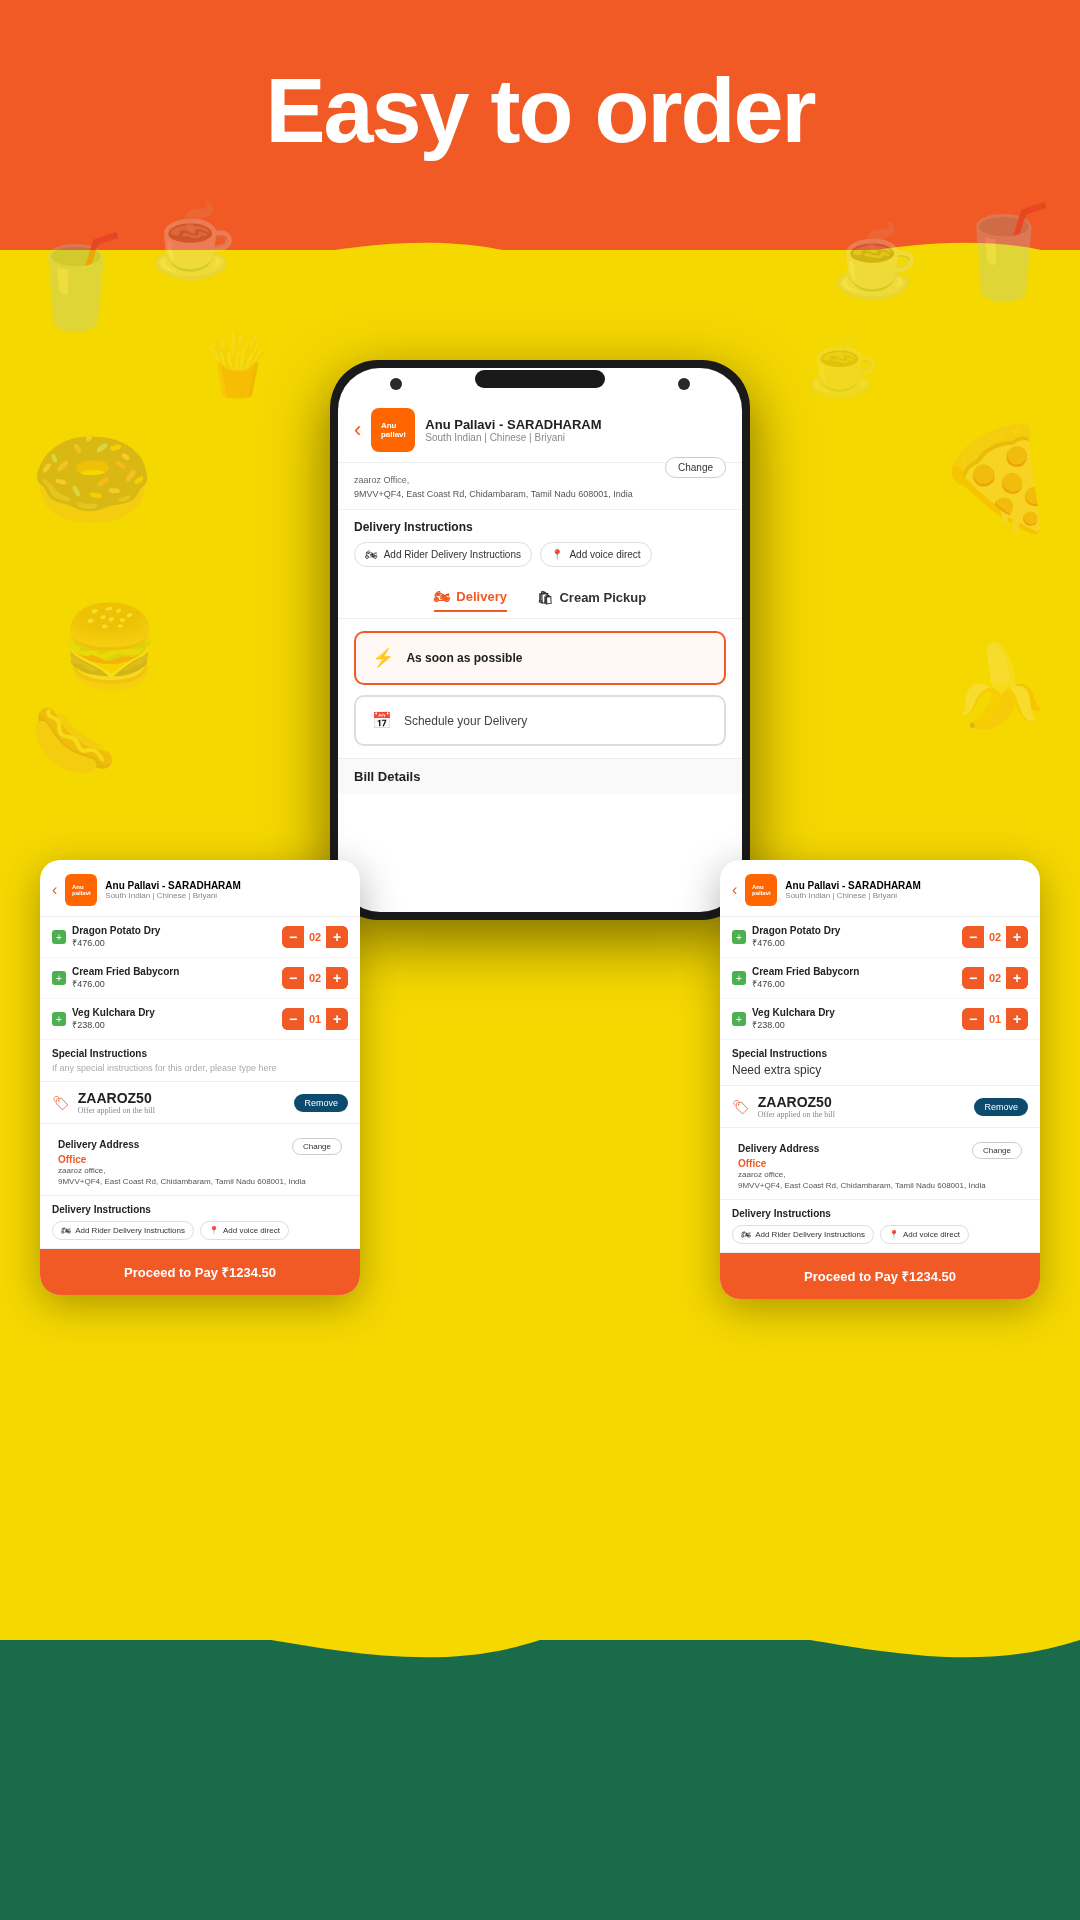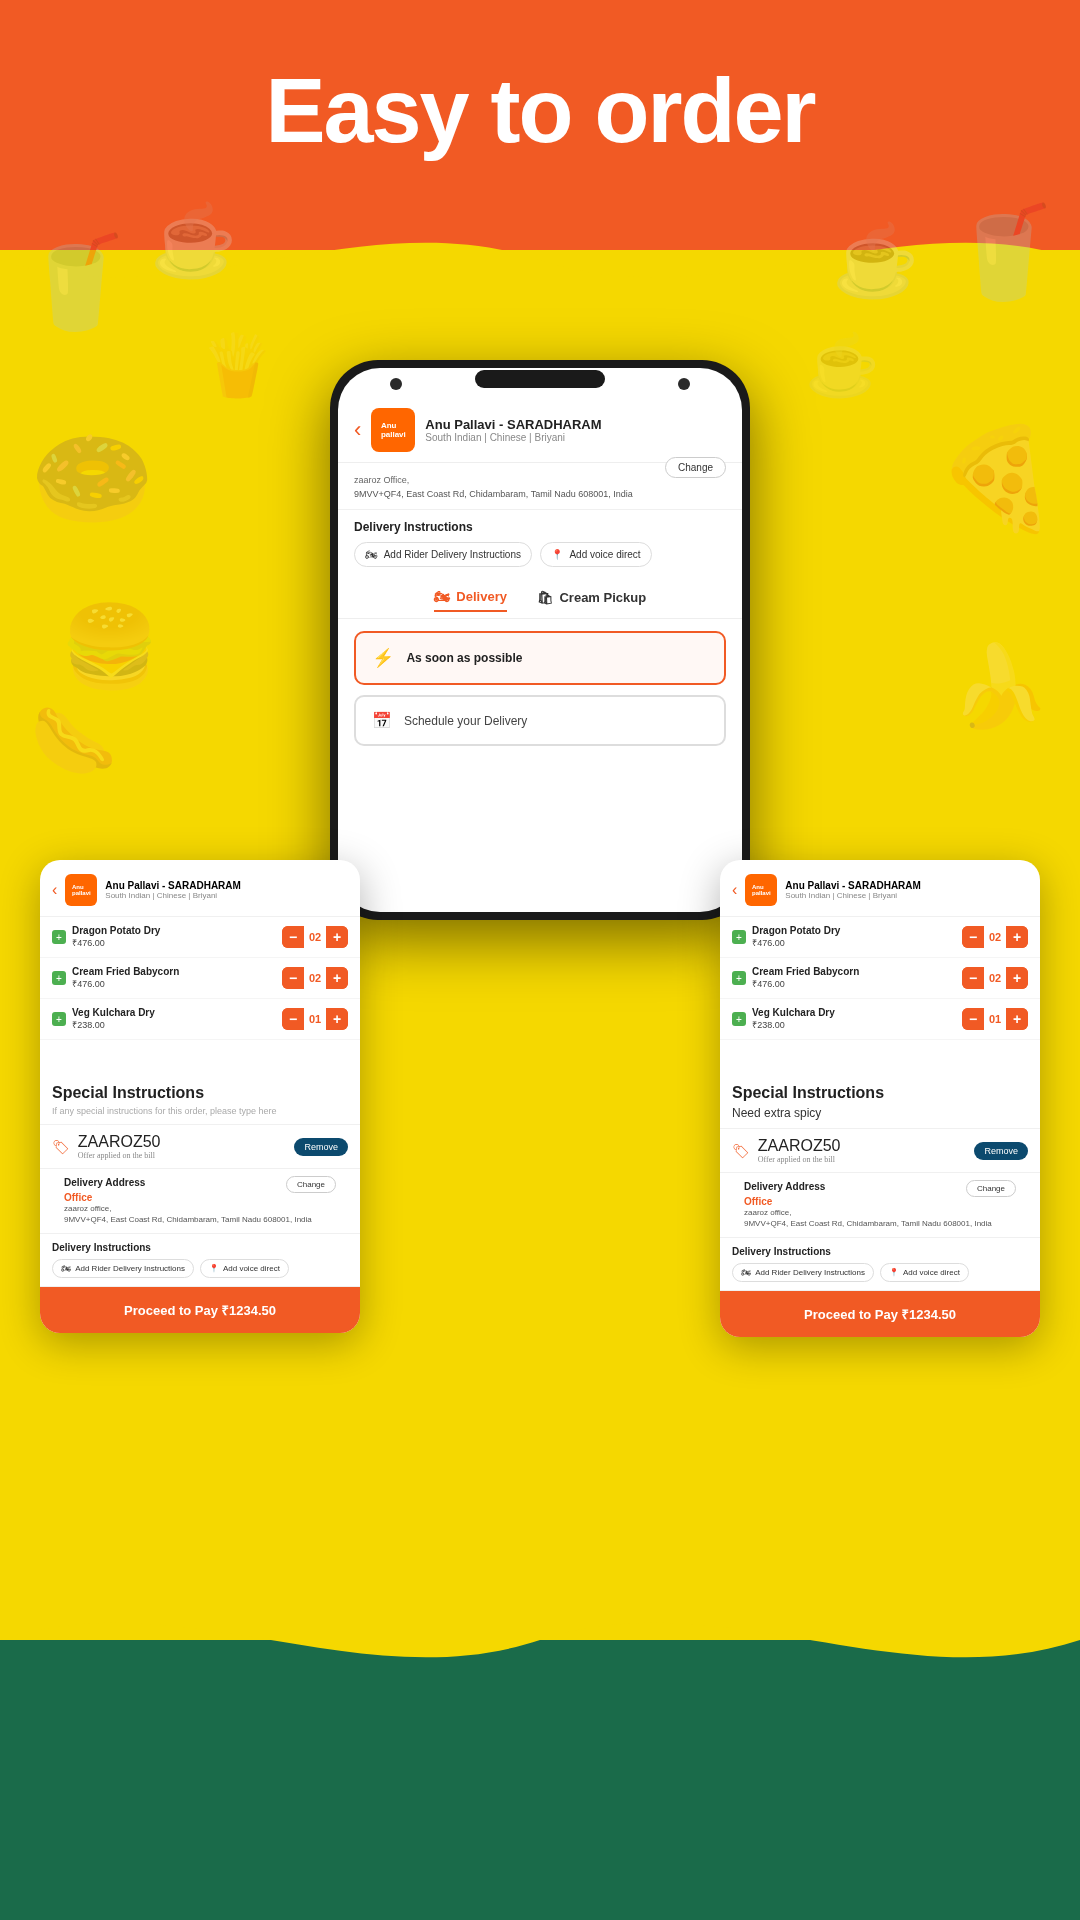--- a/index.html
+++ b/index.html
@@ -397,25 +397,24 @@
       justify-content: center;
       font-size: 11px;
       font-weight: bold;
     }
 
     .special-instructions {
       padding: 8px 12px;
       border-bottom: 1px solid #f0f0f0;
     }
     .special-instructions h5 {
-      font-size: 16px;
+      font-size: 10px;
       font-weight: 700;
       color: #222;
       margin-bottom: 4px;
-      margin-top: 36px;
     }
     .special-instructions p {
       font-size: 9px;
       color: #888;
     }
 
     .coupon-section {
       display: flex;
       align-items: center;
       padding: 8px 12px;
@@ -423,42 +422,43 @@
       gap: 8px;
     }
     .coupon-icon {
       font-size: 14px;
       color: #f15a24;
     }
     .coupon-info {
       flex: 1;
     }
     .coupon-code {
-      font-size: 16px;
-      font-weight: 400;
+      font-size: 14px;
+      font-weight: 700;
       color: #222;
     }
     .coupon-desc {
       font-size: 8px;
       color: #888;
       font-family: Liberation Serif, serif;
     }
     .remove-btn {
       background: #0c4a6e;
       color: white;
       border: none;
       border-radius: 15px;
       padding: 4px 10px;
       font-size: 9px;
       cursor: pointer;
     }
 
     .delivery-address-card {
-      padding: 8px 24px;
+      padding: 8px 18px;
       border-bottom: 1px solid #f0f0f0;
+      margin-top: 7px;
     }
     .delivery-address-card h5 {
       font-size: 10px;
       font-weight: 700;
       color: #222;
       margin-bottom: 4px;
     }
     .address-type {
       font-size: 10px;
       font-weight: 700;
@@ -608,20 +608,23 @@
       <div class="option-card active">
         <span class="option-icon">⚡</span>
         <span class="option-text">As soon as possible</span>
       </div>
       <div class="option-card schedule">
         <span class="calendar-icon">📅</span>
         <span class="option-text">Schedule your Delivery</span>
       </div>
     </div>
 
+    <div class="bill-details">
+      <h4>Bill Details</h4>
+    </div>
   </div>
 </div>
 
 <div class="side-card-left">
 
   <div class="card-header">
     <span class="card-back">‹</span>
     <div class="card-logo">
       <span style="font-size:6px;font-weight:900;">Anu<br>pallavi</span>
     </div>

